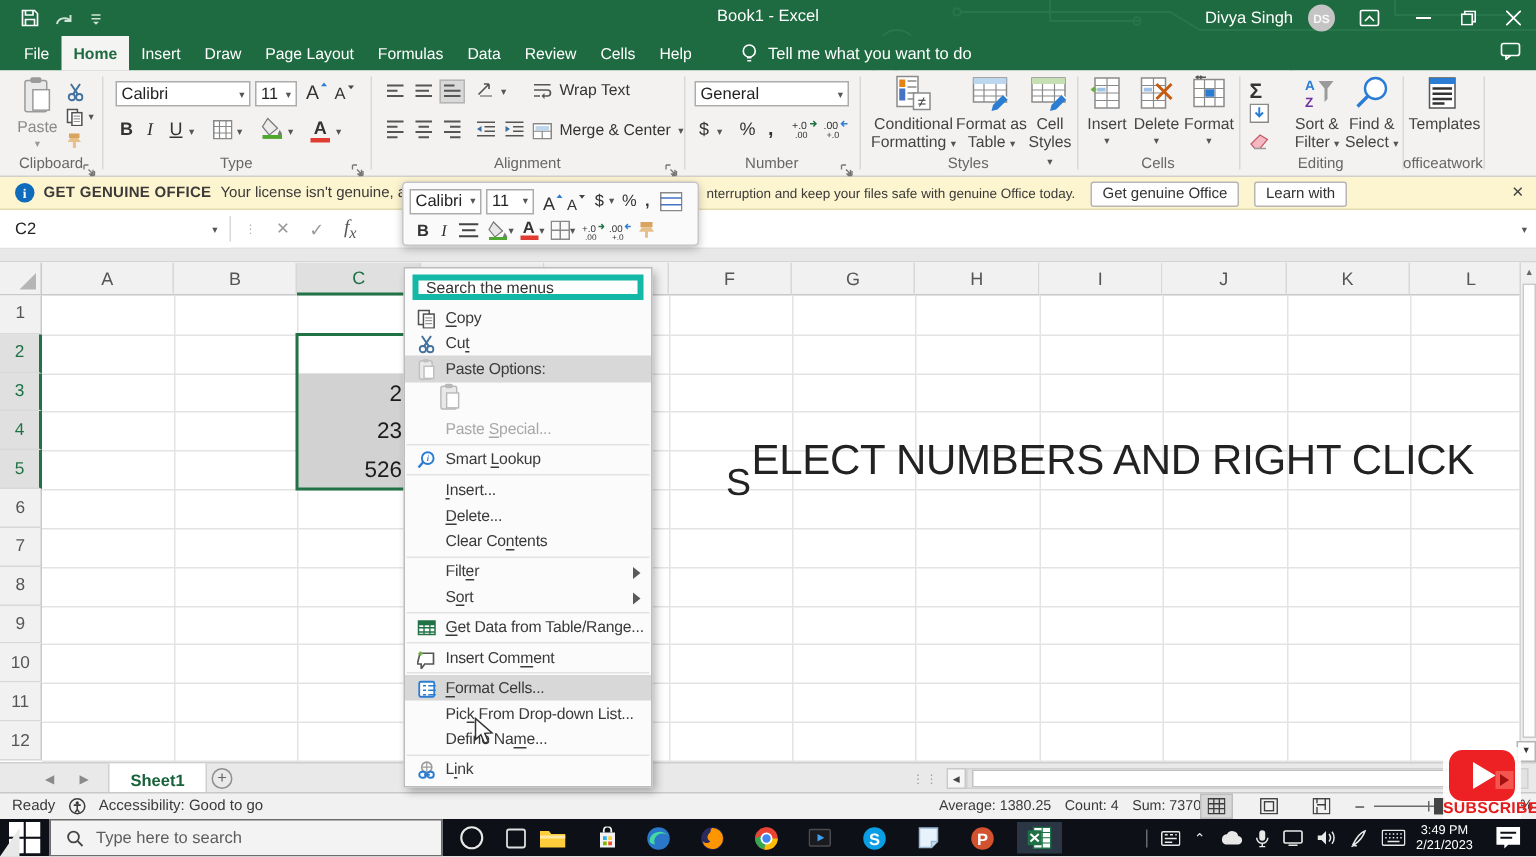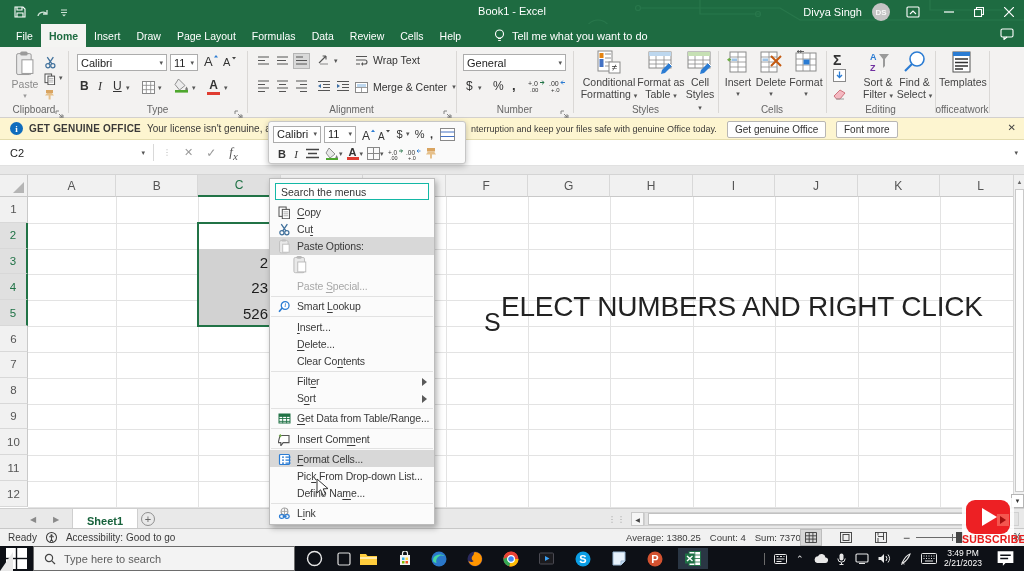--- a/index.html
+++ b/index.html
@@ -118,21 +118,21 @@
   .cursor-frag { position:absolute; left:0px; top:552px; width:0; height:0; border-style:solid; border-width:0 0 19px 13px; border-color:transparent transparent #e8e8e8 transparent; }
 
   
   #minitoolbar { left:268px; top:121px; width:198px; height:43px; background:#fafafa; border:1px solid #c6c6c6; border-radius:3px; box-shadow:0 2px 6px rgba(0,0,0,.25); }
   #minitoolbar .r1 { position:absolute; left:4px; top:3px; height:18px; display:flex; align-items:center; }
   #minitoolbar .r2 { position:absolute; left:6px; top:23px; height:17px; display:flex; align-items:center; }
   .mtb { font-size:11px; color:#333; display:flex; align-items:center; justify-content:center; }
 
   
   #ctxmenu { left:269px; top:178px; width:166px; background:#fbfbfb; border:1px solid #bcbcbc; box-shadow:2px 3px 6px rgba(0,0,0,.3); padding-bottom:2px; }
-  #ctxsearch { margin:4px 5px 3px 5px; height:17px; background:#fff; border:1px solid #14b8a6; display:flex; align-items:center; padding-left:5px; font-size:10.5px; color:#333; }
+  #ctxsearch { margin:4px 5px 3px 5px; height:17px; background:#fff; border:4px solid #14b8a6; display:flex; align-items:center; padding-left:5px; font-size:10.5px; color:#333; }
   .mi { position:relative; height:17.2px; display:flex; align-items:center; font-size:10.5px; letter-spacing:-0.15px; color:#3a3a3a; padding-left:27px; white-space:nowrap; }
   .mi .ico { position:absolute; left:6px; top:1px; width:16px; height:16px; display:flex; align-items:center; justify-content:center; }
   .mi.hl { background:#d8d8d8; }
   .mi.dis { color:#a8a8a8; }
   .mi .sub { position:absolute; right:7px; top:5px; width:0; height:0; border-style:solid; border-width:4px 0 4px 5px; border-color:transparent transparent transparent #5a5a5a; }
   .msep { height:1px; background:#e2e2e2; margin:1px 1px; }
   .mi.iconrow { height:23px; }
   .mi u { text-decoration-thickness:1px; text-underline-offset:2px; }
   #cursor { left:316px; top:478px; pointer-events:none; }
 </style>
@@ -483,21 +483,21 @@
       </div>
       <span class="abs" style="left:1006px; top:99px; color:#555; font-size:10px;">⌃</span>
     </div>
 
   <div id="banner" class="abs">
     <span class="info-i">i</span>
     <span class="badge">GET GENUINE OFFICE</span>
     <span style="white-space:nowrap; overflow:hidden;">Your license isn't genuine, and you m</span>
     <span style="white-space:nowrap; position:absolute; left:471px; font-size:9px;">nterruption and keep your files safe with genuine Office today.</span>
     <button class="bannerbtn" style="position:absolute; left:727px; top:3px;">Get genuine Office</button>
-    <button class="bannerbtn" style="position:absolute; left:836px; top:3px;">Font more</button>
+    <button class="bannerbtn" style="position:absolute; left:836px; top:3px;">Learn with</button>
     <span style="position:absolute; right:8px; top:4px; font-size:10px; color:#444;">✕</span>
   </div>
 
   <div id="formulabar" class="abs">
     <div id="namebox">
       <span class="nbval">C2</span>
       <span class="dd" style="margin-right:8px;">▾</span>
       <span style="width:1px;height:17px;background:#d9d9d9;"></span>
     </div>
     <div id="fxicons">

